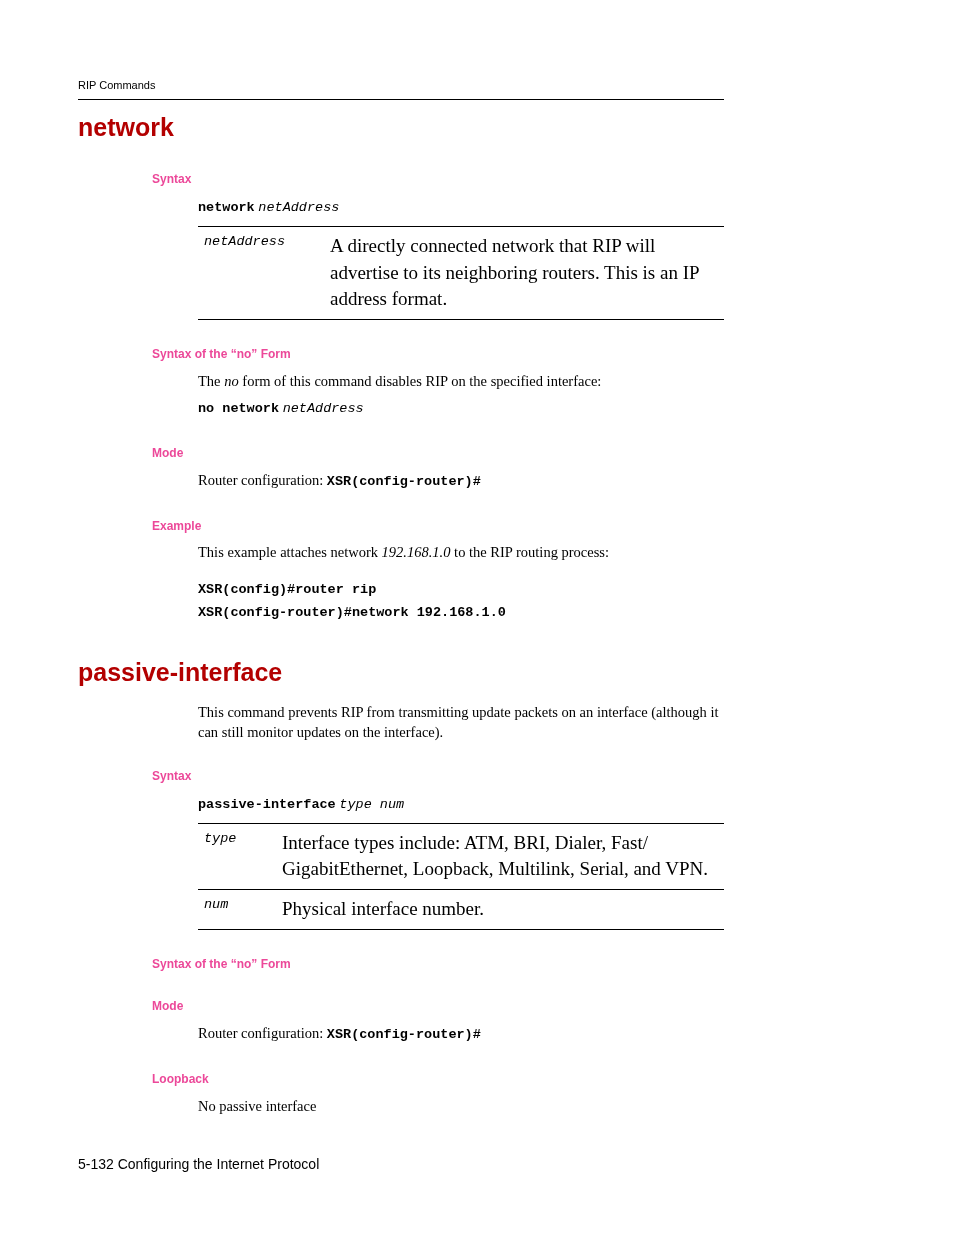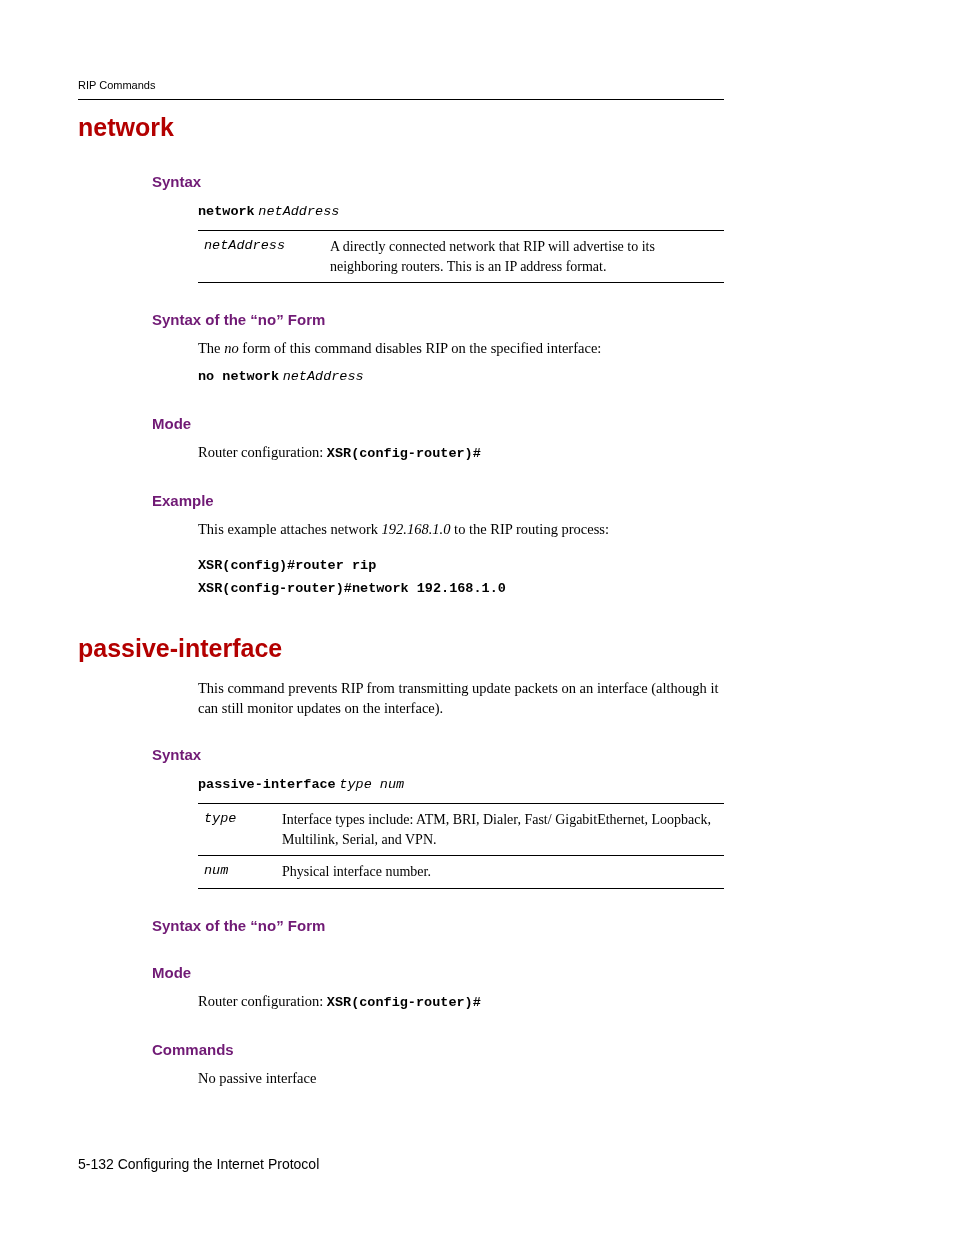--- a/index.html
+++ b/index.html
@@ -33,22 +33,22 @@
   .h1 {
     font-family: Arial, Helvetica, sans-serif;
     font-weight: bold;
     font-size: 25px;
     color: #b30000;
     margin: 8px 0 12px 0;
   }
   .h2 {
     font-family: Arial, Helvetica, sans-serif;
     font-weight: bold;
-    font-size: 15px;
-    color: #701a75;
+    font-size: 12px;
+    color: #ec4899;
     margin: 26px 0 8px 74px;
   }
   .body-indent {
     margin-left: 120px;
     margin-right: 0;
   }
   p.body {
     margin: 4px 0 6px 0;
   }
   .code {
@@ -63,21 +63,21 @@
   table.param {
     border-collapse: collapse;
     width: 100%;
     margin: 2px 0 0 0;
   }
   table.param td {
     padding: 6px 8px 6px 0;
     vertical-align: top;
     border-top: 0.8px solid #000;
     border-bottom: 0.8px solid #000;
-    font-size: 14px;
+    font-size: 19px;
   }
   table.param td.key {
     width: 118px;
     font-family: "Courier New", Courier, monospace;
     font-style: italic;
     font-size: 13.5px;
     padding-left: 6px;
   }
   .footer {
     position: absolute;
@@ -172,20 +172,20 @@
 
   <div class="h2">Syntax of the “no” Form</div>
 
   <div class="h2">Mode</div>
   <div class="body-indent">
     <p class="body">
       <span>Router configuration: </span><span class="code bold">XSR(config-router)#</span>
     </p>
   </div>
 
-  <div class="h2">Commands</div>
+  <div class="h2">Loopback</div>
   <div class="body-indent">
     <p class="body">No passive interface</p>
   </div>
 
   <div class="footer">5-132   Configuring the Internet Protocol</div>
 
 </div>
 
 </body></html>

